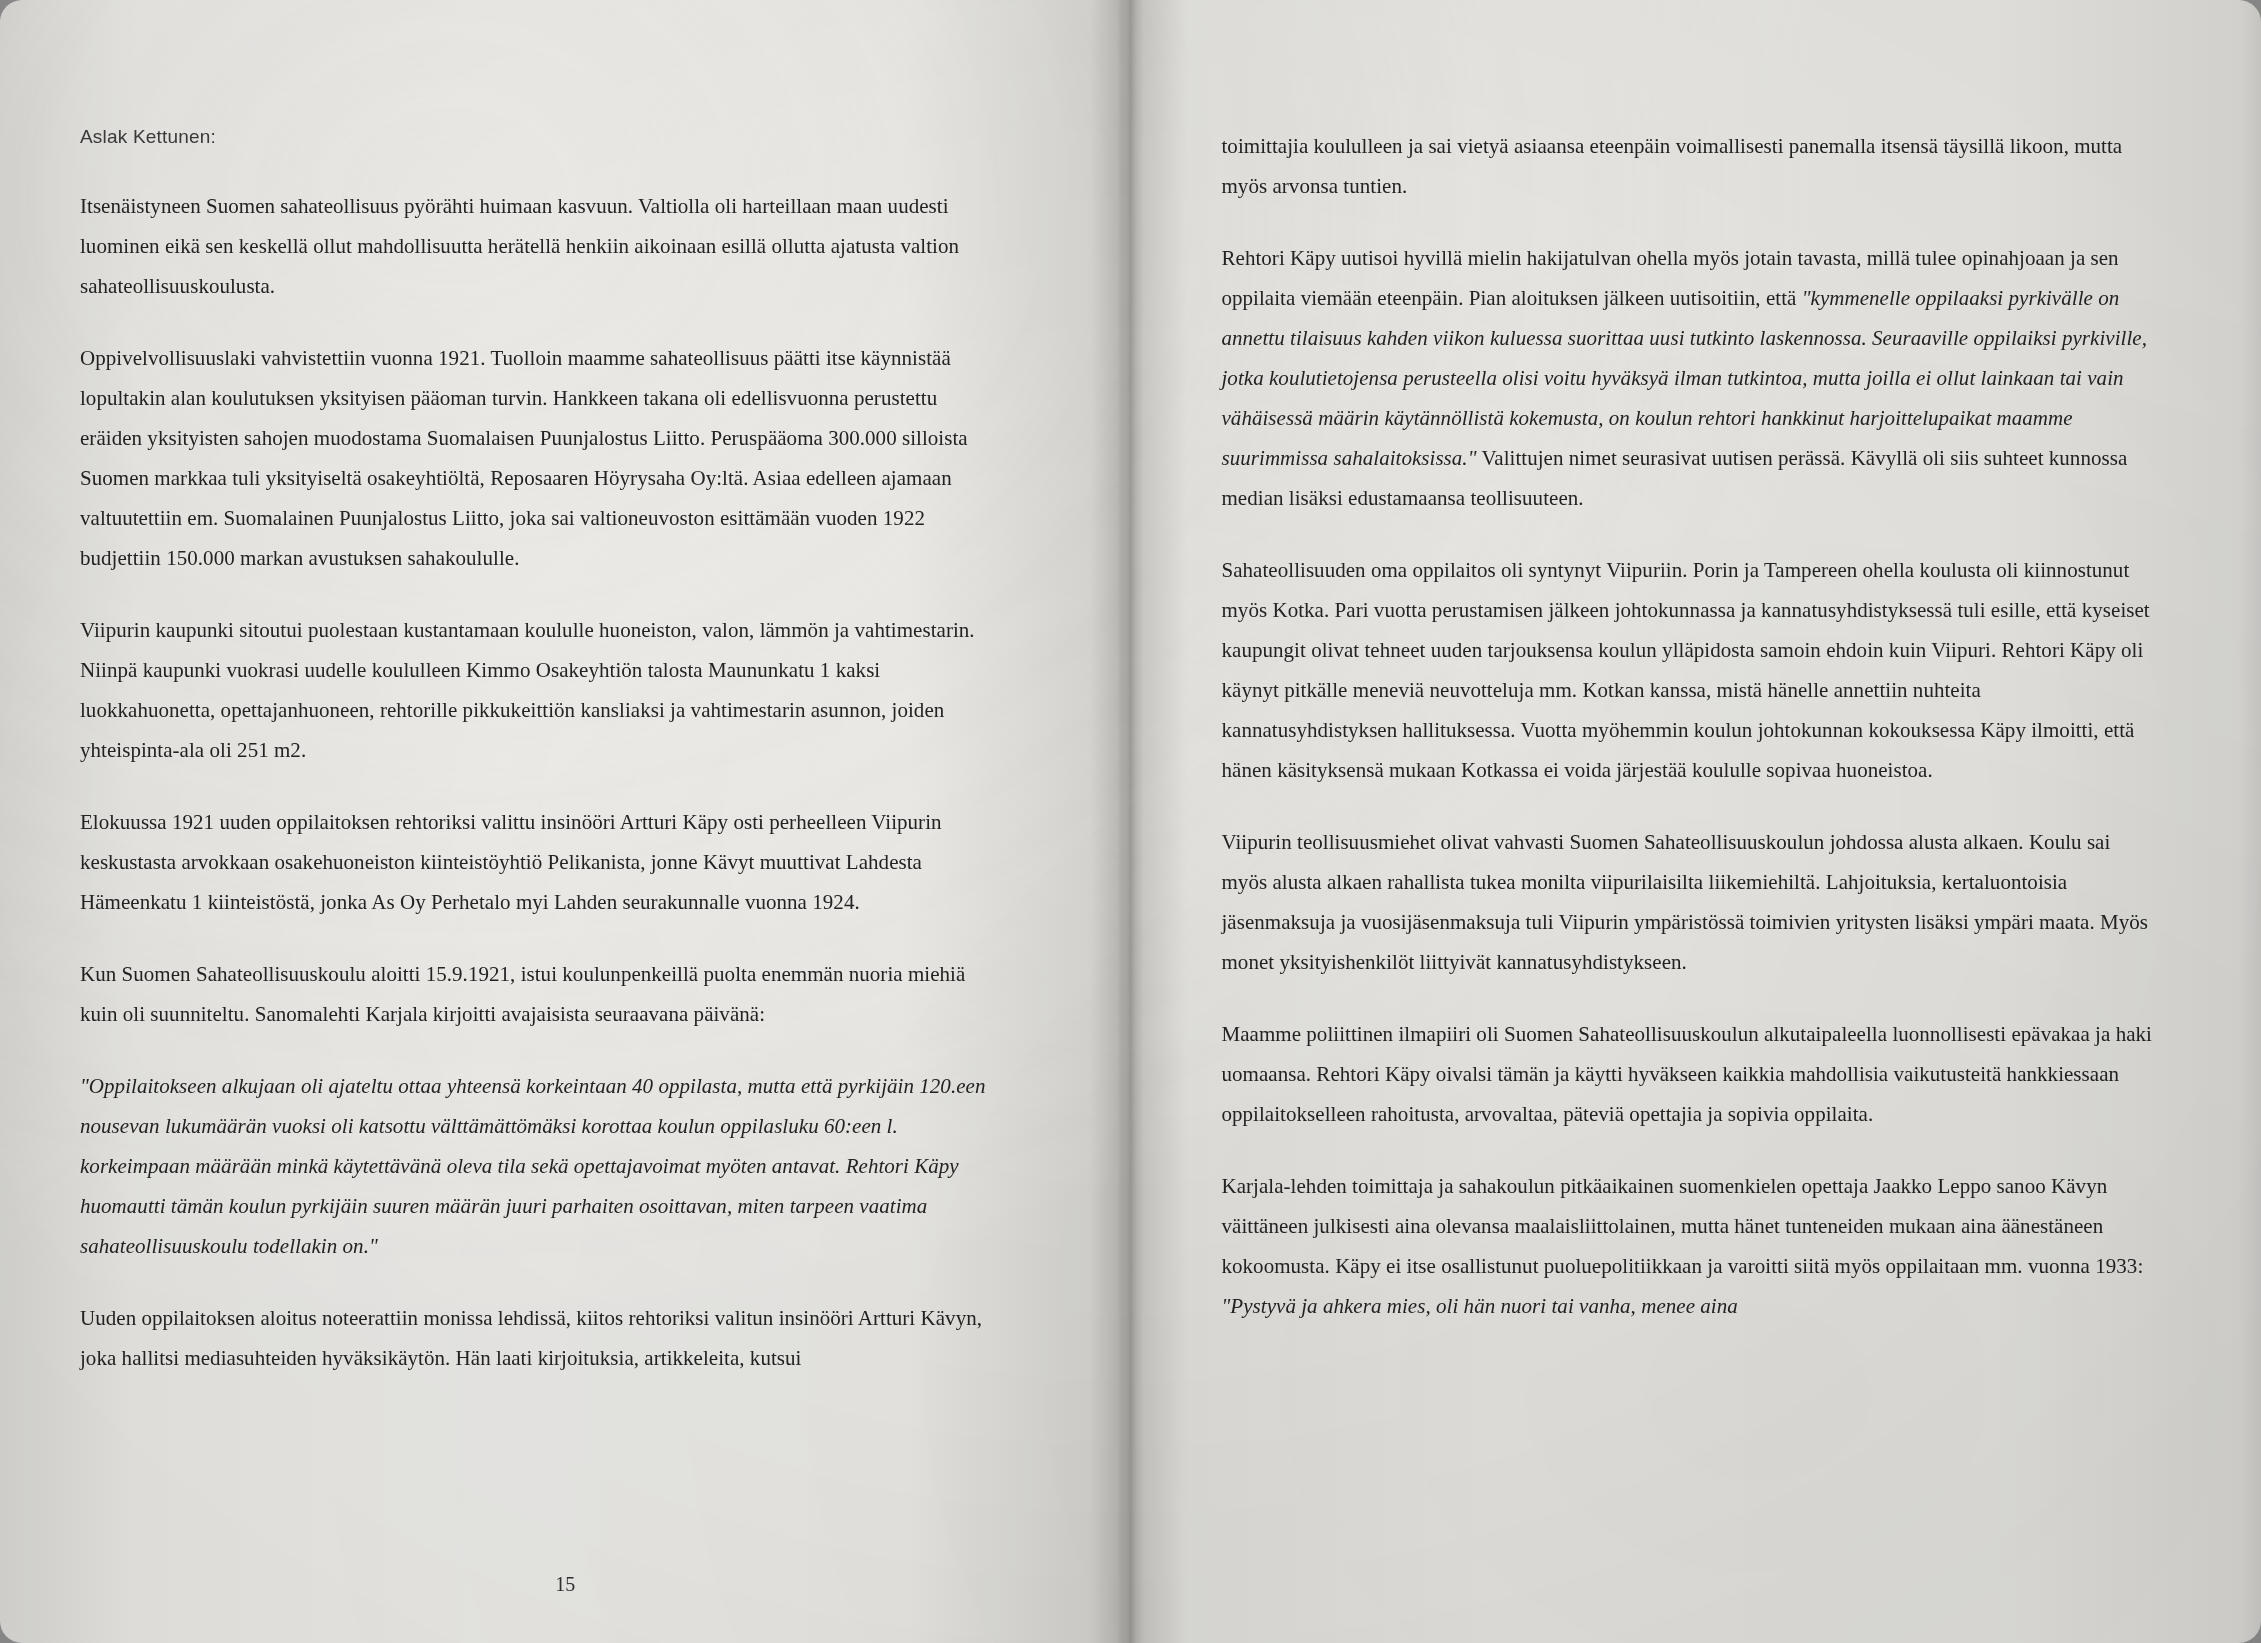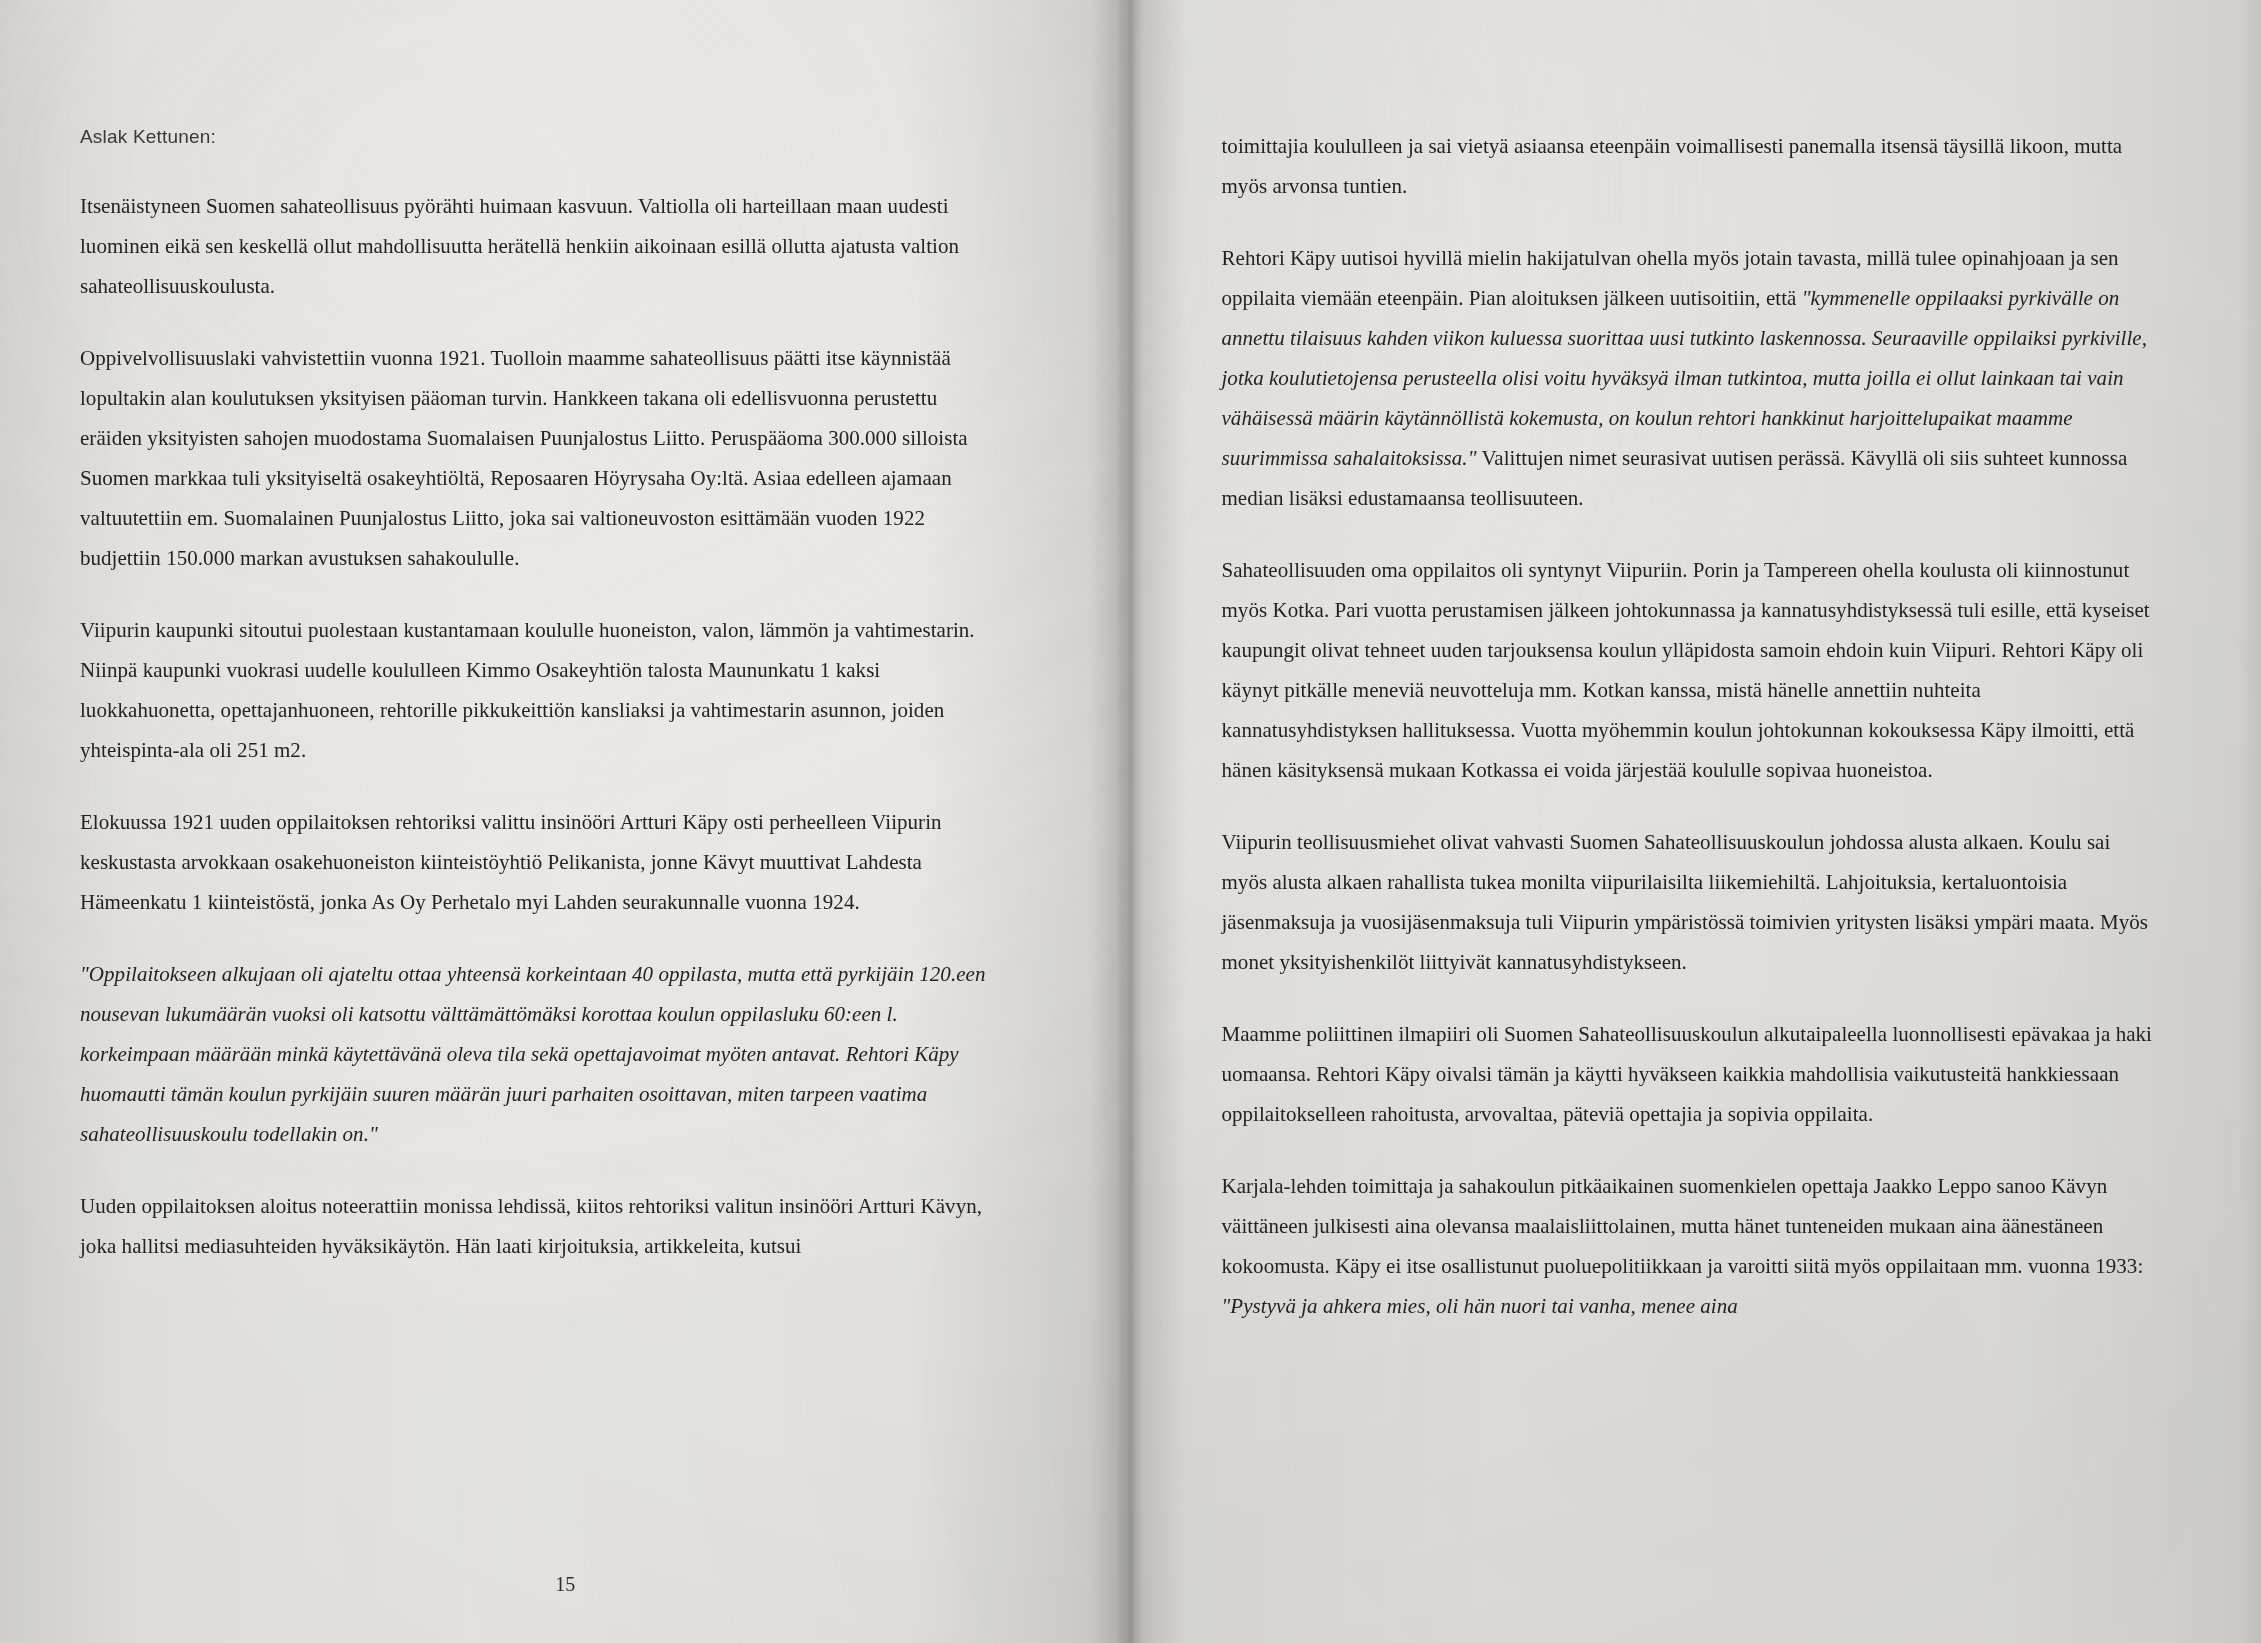--- a/index.html
+++ b/index.html
@@ -27,20 +27,21 @@
         #eeedea 22%,
         #ecebe7 40%,
         #d7d6d2 48.2%,
         #b9b8b4 49.6%,
         #c9c8c4 50.4%,
         #e4e3df 52.5%,
         #eceae6 66%,
         #eae9e5 88%,
         #dddcd8 99%,
         #cfcecb 100%);
+    border-radius: 22px;
   }
 
   
   .grain {
     position: absolute;
     inset: 0;
     pointer-events: none;
     background:
       radial-gradient(ellipse at 20% 12%, rgba(255,255,255,0.45), rgba(255,255,255,0) 55%),
       radial-gradient(ellipse at 78% 85%, rgba(0,0,0,0.05), rgba(0,0,0,0) 60%),
@@ -132,20 +133,21 @@
 <div class="spread">
 
   <div class="page left">
     <div class="page-body">
       <div class="author">Aslak Kettunen:</div>
 
       <p class="para">Itsenäistyneen Suomen sahateollisuus pyörähti huimaan kasvuun. Valtiolla oli harteillaan maan uudesti luominen eikä sen keskellä ollut mahdollisuutta herätellä henkiin aikoinaan esillä ollutta ajatusta valtion sahateollisuuskoulusta.</p>
       <p class="para">Oppivelvollisuuslaki vahvistettiin vuonna 1921. Tuolloin maamme sahateollisuus päätti itse käynnistää lopultakin alan koulutuksen yksityisen pääoman turvin. Hankkeen takana oli edellisvuonna perustettu eräiden yksityisten sahojen muodostama Suomalaisen Puunjalostus Liitto. Peruspääoma 300.000 silloista Suomen markkaa tuli yksityiseltä osakeyhtiöltä, Reposaaren Höyrysaha Oy:ltä. Asiaa edelleen ajamaan valtuutettiin em. Suomalainen Puunjalostus  Liitto, joka sai valtioneuvoston esittämään vuoden 1922 budjettiin 150.000 markan avustuksen sahakoululle.</p>
       <p class="para">Viipurin kaupunki sitoutui puolestaan kustantamaan koululle huoneiston, valon, lämmön ja vahtimestarin. Niinpä kaupunki vuokrasi uudelle koululleen Kimmo Osakeyhtiön talosta Maununkatu 1 kaksi luokkahuonetta, opettajanhuoneen, rehtorille pikkukeittiön kansliaksi ja vahtimestarin asunnon, joiden yhteispinta-ala oli 251 m2.</p>
       <p class="para">Elokuussa 1921 uuden oppilaitoksen rehtoriksi valittu insinööri Artturi Käpy osti perheelleen Viipurin keskustasta arvokkaan osakehuoneiston kiinteistöyhtiö Pelikanista, jonne Kävyt muuttivat Lahdesta Hämeenkatu 1 kiinteistöstä, jonka As Oy Perhetalo myi Lahden seurakunnalle vuonna 1924.</p>
+      <p class="para">Kun Suomen Sahateollisuuskoulu aloitti 15.9.1921, istui koulunpenkeillä puolta enemmän nuoria miehiä kuin oli suunniteltu. Sanomalehti Karjala kirjoitti avajaisista seuraavana päivänä:</p>
       <p class="para it">"Oppilaitokseen alkujaan oli ajateltu ottaa yhteensä korkeintaan 40 oppilasta, mutta että pyrkijäin 120.een nousevan lukumäärän vuoksi oli katsottu välttämättömäksi korottaa koulun oppilasluku 60:een l. korkeimpaan määrään minkä käytettävänä oleva tila sekä opettajavoimat myöten antavat. Rehtori Käpy huomautti tämän koulun pyrkijäin suuren määrän juuri parhaiten osoittavan, miten tarpeen vaatima sahateollisuuskoulu todellakin on."</p>
       <p class="para">Uuden oppilaitoksen aloitus noteerattiin monissa lehdissä, kiitos rehtoriksi valitun insinööri Artturi Kävyn, joka hallitsi mediasuhteiden hyväksikäytön. Hän laati kirjoituksia, artikkeleita, kutsui</p>
     </div>
     <div class="page-number">15</div>
   </div>
 
   <div class="page right">
     <div class="page-body">
       <p class="para">toimittajia koululleen ja sai vietyä asiaansa eteenpäin voimallisesti panemalla itsensä täysillä likoon, mutta myös arvonsa tuntien.</p>
 

